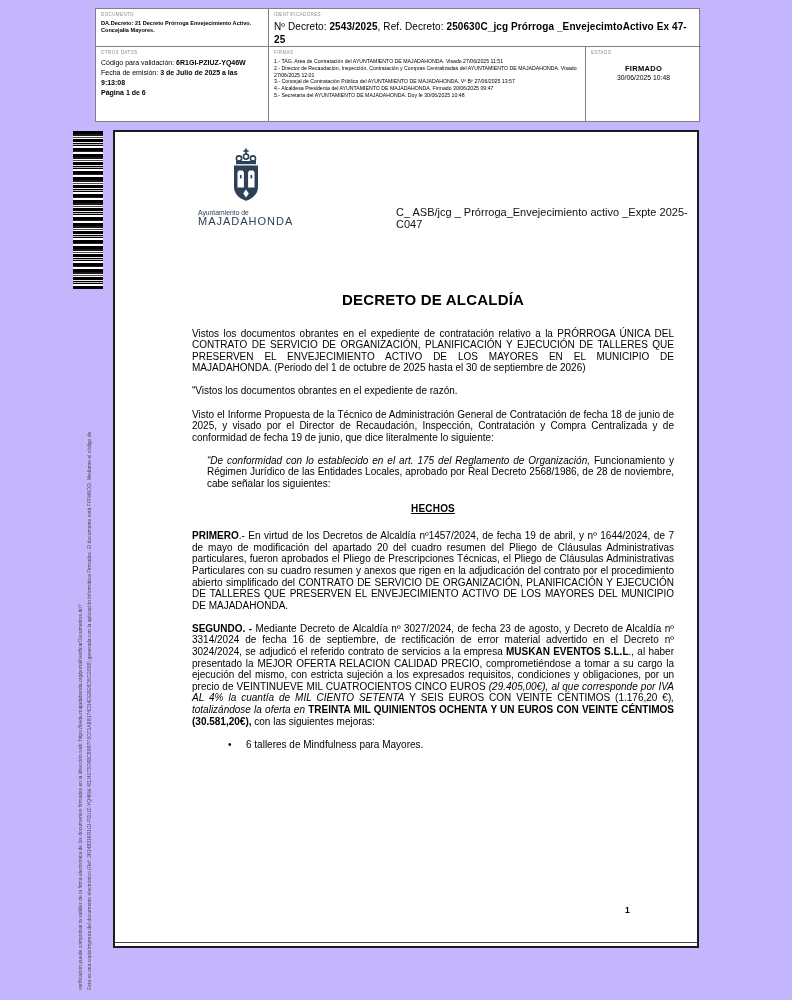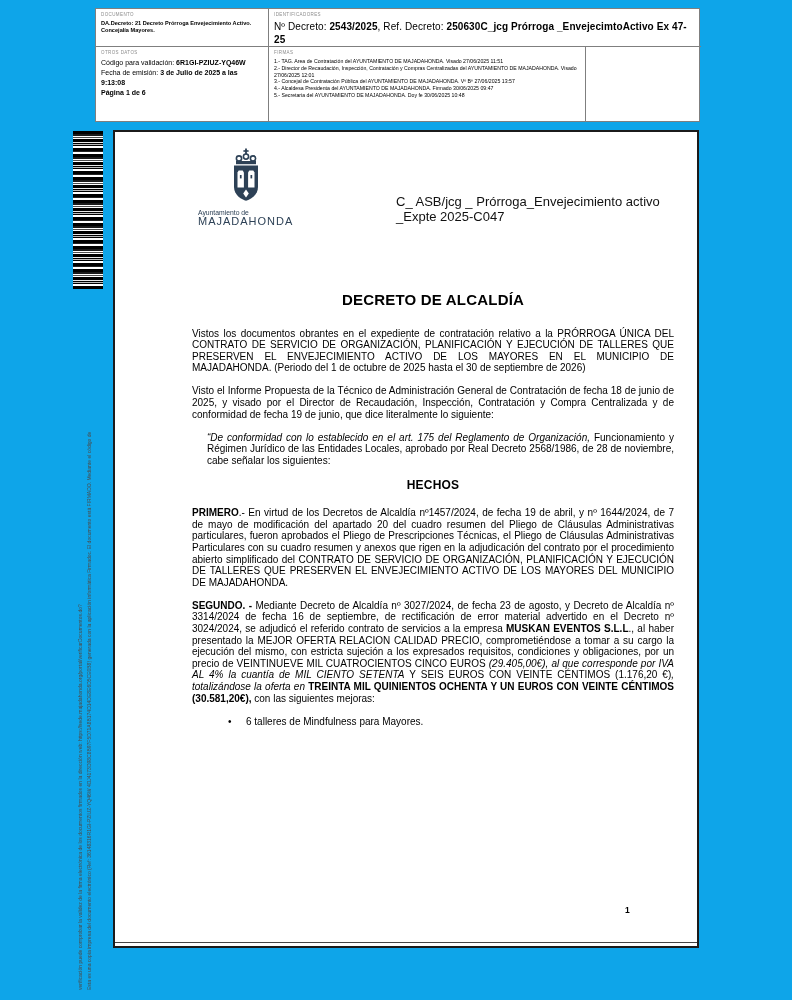--- a/index.html
+++ b/index.html
@@ -1,17 +1,17 @@
 <!DOCTYPE html>
 <html><head>
 <meta charset="utf-8">
 <style>
   html,body { margin:0; padding:0; background:#ffffff; }
   #screen {
-    position:relative; width:792px; height:1000px; background:#0ea5e9;
+    position:relative; width:792px; height:1000px; background:#c4b5fd;
     font-family:"Liberation Sans", sans-serif; color:#000; overflow:hidden;
   }
 
   
   .header-table {
     position:absolute; left:95px; top:8px; width:605px; height:114px;
     display:grid; grid-template-columns:173px 317px 115px; grid-template-rows:38px 75px;
     border:1px solid #7f7f7f; box-sizing:border-box; background:#fff;
   }
   .cell { box-sizing:border-box; padding:3px 5px; overflow:hidden; }
@@ -54,32 +54,32 @@
   }
   .page-box::after { 
     content:""; position:absolute; left:0; right:0; bottom:3px; border-top:1px solid #444;
   }
 
   .logo-block { position:absolute; left:83px; top:16px; width:110px; }
   .crest { display:block; width:40px; height:58px; margin-left:28px; }
   .logo-text1 { font-size:6.8px; line-height:8px; color:#2d4156; margin-top:3px; }
   .logo-text2 { font-size:11px; line-height:9px; color:#2d4156; letter-spacing:1px; }
 
-  .header-ref { position:absolute; left:281px; top:62px; font-size:13px; color:#111; }
+  .header-ref { position:absolute; left:281px; top:74px; font-size:11px; color:#111; }
 
   .ref-block { position:absolute; left:83px; top:85px; font-size:8px; line-height:10.2px; }
 
   .doc-body {
     position:absolute; left:77px; top:162px; width:482px;
     font-size:10px; line-height:11.6px; text-align:justify;
   }
   .doc-title { text-align:center; font-weight:bold; font-size:15px; letter-spacing:0.2px; margin:0 0 22px 0; }
   .doc-body p { margin:0 0 11.5px 0; }
   .p-indent { margin-left:15px !important; }
-  .hechos-heading { text-align:center; font-weight:bold; font-size:12px; margin:13px 0 16px 0; letter-spacing:0.2px; }
+  .hechos-heading { text-align:center; font-weight:bold; font-size:10px; margin:13px 0 16px 0; letter-spacing:0.2px;text-decoration:underline; }
   .bullet-row { display:flex; margin:2px 0 0 36px; text-align:left; }
   .bullet-glyph { width:18px; flex:0 0 18px; }
   .page-num { position:absolute; left:510px; top:773px; font-size:8.5px; font-weight:bold; }
 </style>
 </head>
 <body>
 
 <div id="screen">
 
   <div class="header-table">
@@ -97,20 +97,25 @@
       <div class="otros-line"><span>Fecha de emisión: </span><span style="font-weight: bold;">3 de Julio de 2025 a las 9:13:08</span></div>
       <div class="otros-line"><span style="font-weight: bold;">Página 1 de 6</span></div>
     </div>
     <div class="cell c-firmas">
       <div class="cell-label">FIRMAS</div>
       <div class="firmas-item">1.- TAG. Area de Contratación del AYUNTAMIENTO DE MAJADAHONDA. Visado 27/06/2025 11:51</div>
       <div class="firmas-item">2.- Director de Recaudación, Inspección, Contratación y Compras Centralizadas del AYUNTAMIENTO DE MAJADAHONDA. Visado 27/06/2025 12:01</div>
       <div class="firmas-item">3.- Concejal de Contratación Pública del AYUNTAMIENTO DE MAJADAHONDA. Vº Bº 27/06/2025 13:57</div>
       <div class="firmas-item">4.- Alcaldesa Presidenta del AYUNTAMIENTO DE MAJADAHONDA. Firmado 30/06/2025 09:47</div>
       <div class="firmas-item">5.- Secretaria del AYUNTAMIENTO DE MAJADAHONDA. Doy fe 30/06/2025 10:48</div>
+    </div>
+    <div class="cell c-estado">
+      <div class="cell-label">ESTADO</div>
+      <div class="estado-status">FIRMADO</div>
+      <div class="estado-time">30/06/2025 10:48</div>
     </div>
   </div>
 
   <div class="barcode"></div>
 
   <div class="side-note">
     <div>Esta es una copia impresa del documento electrónico (Ref: 36148316R1GI-PZIUZ-YQ46W 4DJ4173D98C8B97F5D71A8B174D14DE8E6D5CE0B8) generada con la aplicación informática Firmadoc. El documento está FIRMADO. Mediante el código de</div>
     <div>verificación puede comprobar la validez de la firma electrónica de los documentos firmados en la dirección web: https://sede.majadahonda.org/portal/verificarDocumentos.do?</div>
   </div>
 
@@ -142,20 +147,21 @@
       <div class="logo-text1">Ayuntamiento de</div>
       <div class="logo-text2">MAJADAHONDA</div>
     </div>
 
     <div class="header-ref">C_ ASB/jcg _ Prórroga_Envejecimiento activo _Expte 2025-C047</div>
 
 
     <div class="doc-body">
       <div class="doc-title">DECRETO DE ALCALDÍA</div>
       <p><span>Vistos los documentos obrantes en el expediente de contratación relativo a la PRÓRROGA ÚNICA DEL CONTRATO DE SERVICIO DE ORGANIZACIÓN, PLANIFICACIÓN Y EJECUCIÓN DE TALLERES QUE PRESERVEN EL ENVEJECIMIENTO ACTIVO DE LOS MAYORES EN EL MUNICIPIO DE MAJADAHONDA.  (Periodo del 1 de octubre de 2025 hasta el 30 de septiembre de 2026)</span></p>
+      <p><span>“Vistos los documentos obrantes en el expediente de razón.</span></p>
       <p><span>Visto el Informe Propuesta de la Técnico de Administración General de Contratación de fecha 18 de junio de 2025, y visado por el Director de Recaudación, Inspección, Contratación y Compra Centralizada y de conformidad de fecha 19 de junio, que dice literalmente lo siguiente:</span></p>
       <p class="p-indent"><span style="font-style: italic;">“De conformidad con lo establecido en el art. 175 del Reglamento de Organización,</span><span> Funcionamiento y Régimen Jurídico de las Entidades Locales, aprobado por Real Decreto 2568/1986, de 28 de noviembre, cabe señalar los siguientes:</span></p>
       <div class="hechos-heading">HECHOS</div>
       <p><span style="font-weight: bold;">PRIMERO</span><span>.- En virtud de los Decretos de Alcaldía nº1457/2024, de fecha 19 de abril, y nº 1644/2024, de 7 de mayo de modificación del apartado 20 del cuadro resumen del Pliego de Cláusulas Administrativas particulares, fueron aprobados el Pliego de Prescripciones Técnicas, el Pliego de Cláusulas Administrativas Particulares con su cuadro resumen y anexos que rigen en la adjudicación del contrato por el procedimiento abierto simplificado del CONTRATO DE SERVICIO DE ORGANIZACIÓN, PLANIFICACIÓN Y EJECUCIÓN DE TALLERES QUE PRESERVEN EL ENVEJECIMIENTO ACTIVO DE LOS MAYORES DEL MUNICIPIO DE MAJADAHONDA.</span></p>
       <p><span style="font-weight: bold;">SEGUNDO. - </span><span>Mediante Decreto de Alcaldía nº 3027/2024, de fecha 23 de agosto, y Decreto de Alcaldía nº 3314/2024 de fecha 16 de septiembre, de rectificación de error material advertido en el Decreto nº 3024/2024, se adjudicó el referido contrato de servicios a la empresa </span><span style="font-weight: bold;">MUSKAN EVENTOS S.L.L</span><span>., al haber presentado la MEJOR OFERTA RELACION CALIDAD PRECIO, comprometiéndose a tomar a su cargo la ejecución del mismo, con estricta sujeción a los expresados requisitos, condiciones y obligaciones, por un precio de VEINTINUEVE MIL CUATROCIENTOS CINCO EUROS </span><span style="font-style: italic;">(29.405,00€), al que corresponde por IVA AL 4% la cuantía de MIL CIENTO SETENTA</span><span> Y SEIS EUROS CON VEINTE CÉNTIMOS (1.176,20 €)</span><span style="font-style: italic;">, totalizándose la oferta en </span><span style="font-weight: bold;">TREINTA MIL QUINIENTOS OCHENTA Y UN EUROS CON VEINTE CÉNTIMOS (30.581,20€),</span><span> con las siguientes mejoras:</span></p>
       <div class="bullet-row">
         <span class="bullet-glyph">•</span>
         <span>6 talleres de Mindfulness para Mayores.</span>
       </div>
     </div>

